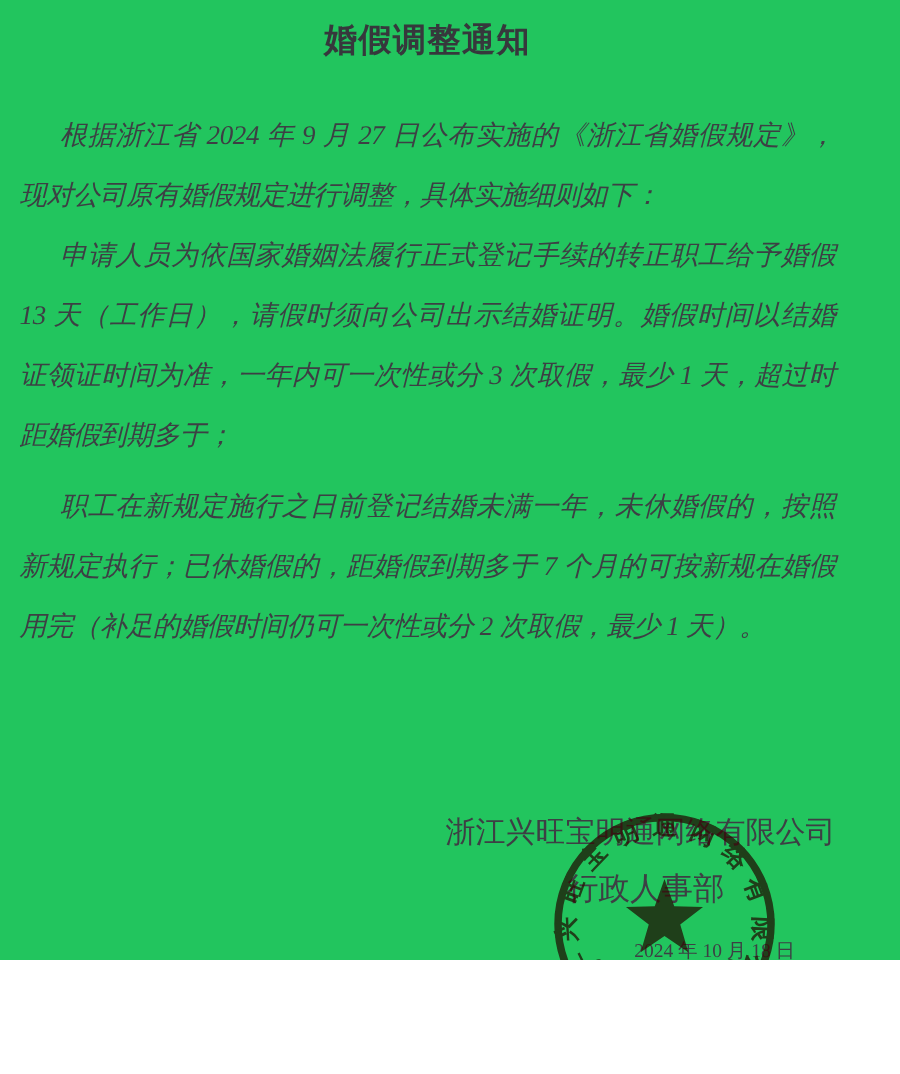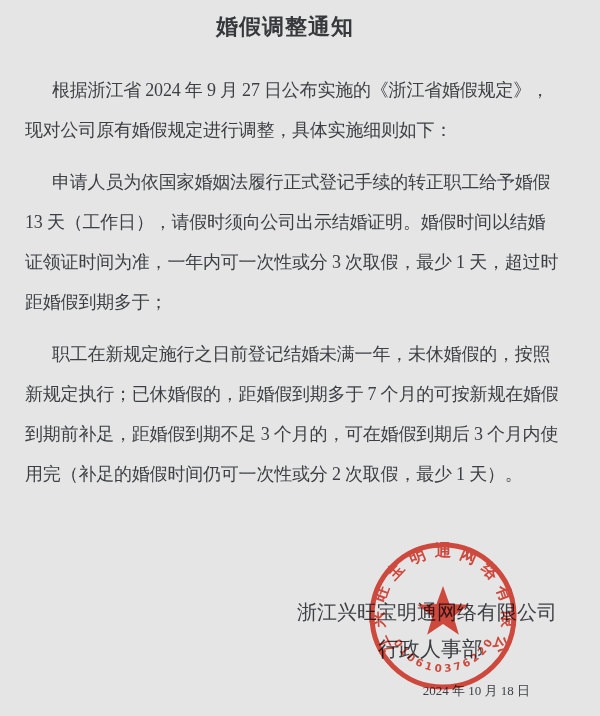--- a/index.html
+++ b/index.html
@@ -3,43 +3,43 @@
 <meta charset="utf-8">
 <style>
   html, body {
     margin: 0;
     padding: 0;
     background: #ffffff;
   }
   .page {
     position: relative;
     width: 600px;
-    height: 716px;
-    background: #e5e5e5;
+    height: 640px;
+    background: #22c55e;
     font-family: "Liberation Serif", "DejaVu Serif", serif;
     color: #3d3f44;
     overflow: hidden;
   }
   .content {
     position: absolute;
     left: 13px;
     right: 43px;
     top: 0;
   }
   .doc-title {
     margin-top: 12px;
     height: 30px;
     line-height: 30px;
     text-align: center;
     font-size: 22px;
     font-weight: bold;
     color: #36383c;
     letter-spacing: 1px;
   }
-  .para { margin: 12px; }
+  .para { margin: 0; font-style: italic; }
   .para.first-para { margin-top: 28px; }
   .para.third-para { margin-top: 7px; }
   .doc-line {
     height: 40px;
     line-height: 40px;
     font-size: 18px;
     letter-spacing: -0.2px;
     text-align: justify;
     text-align-last: justify;
     white-space: nowrap;
@@ -100,21 +100,20 @@
     <div class="para">
       <div class="doc-line indent">申请人员为依国家婚姻法履行正式登记手续的转正职工给予婚假</div>
       <div class="doc-line">13 天（工作日），请假时须向公司出示结婚证明。婚假时间以结婚</div>
       <div class="doc-line">证领证时间为准，一年内可一次性或分 3 次取假，最少 1 天，超过时</div>
       <div class="doc-line endline">距婚假到期多于；</div>
     </div>
 
     <div class="para third-para">
       <div class="doc-line indent">职工在新规定施行之日前登记结婚未满一年，未休婚假的，按照</div>
       <div class="doc-line">新规定执行；已休婚假的，距婚假到期多于 7 个月的可按新规在婚假</div>
-      <div class="doc-line">到期前补足，距婚假到期不足 3 个月的，可在婚假到期后 3 个月内使</div>
       <div class="doc-line endline">用完（补足的婚假时间仍可一次性或分 2 次取假，最少 1 天）。</div>
     </div>
 
     <div class="signature">
       <div class="sig-company">浙江兴旺宝明通网络有限公司</div>
       <div class="sig-dept">行政人事部</div>
       <div class="sig-date">2024 年 10 月 18 日</div>
     </div>
 
   </div>

